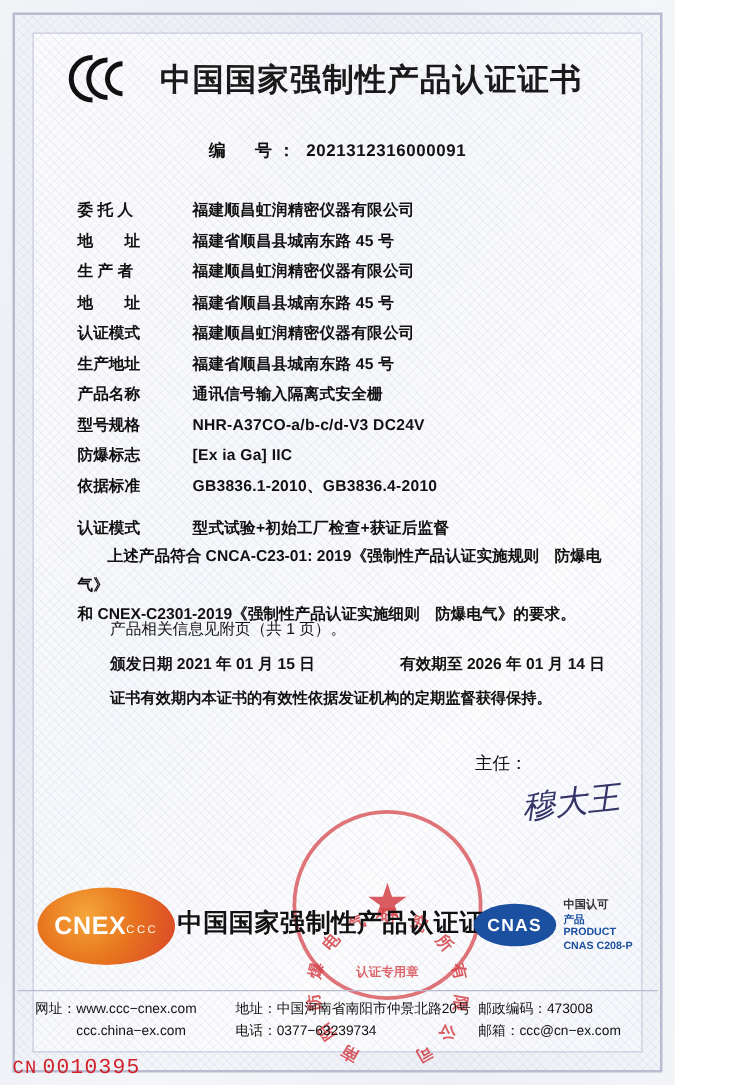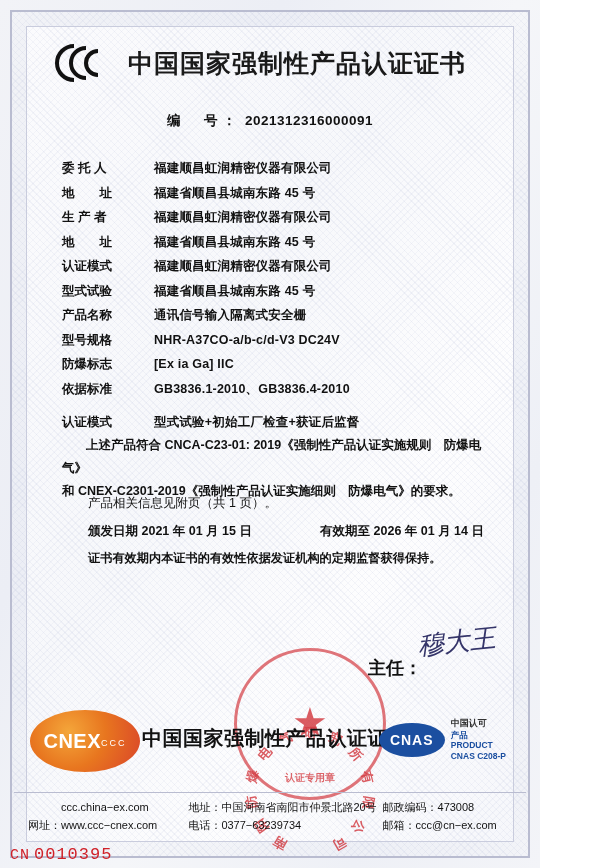--- a/index.html
+++ b/index.html
@@ -147,23 +147,23 @@
     top: 550px;
     font-size: 12.2px;
     font-weight: bold;
     color: #111;
   }
 
   
   .director {
     position: absolute;
     right: 118px;
-    top: 656px;
-    font-size: 18px;
-    font-weight: bold;
+    top: 602px;
+    font-size: 14px;
+    font-weight: normal;
     color: #111;
   }
   .signature {
     position: absolute;
     right: 36px;
     top: 624px;
     width: 86px;
     height: 44px;
     color: #20205a;
     font-family: "Liberation Serif", serif;
@@ -352,21 +352,21 @@
     </div>
     <div class="row">
       <div class="lbl">地　　址</div>
       <div class="val">福建省顺昌县城南东路 45 号</div>
     </div>
     <div class="row">
       <div class="lbl">认证模式</div>
       <div class="val">福建顺昌虹润精密仪器有限公司</div>
     </div>
     <div class="row">
-      <div class="lbl">型式试验</div>
+      <div class="lbl">生产地址</div>
       <div class="val">福建省顺昌县城南东路 45 号</div>
     </div>
     <div class="row">
       <div class="lbl">产品名称</div>
       <div class="val">通讯信号输入隔离式安全栅</div>
     </div>
     <div class="row">
       <div class="lbl">型号规格</div>
       <div class="val">NHR-A37CO-a/b-c/d-V3    DC24V</div>
     </div>
@@ -435,22 +435,22 @@
     <div class="cnas-text">
       <div class="cn">中国认可</div>
       <div>产品</div>
       <div>PRODUCT</div>
       <div>CNAS C208-P</div>
     </div>
   </div>
 
   <div class="footer">
     <div class="col left">
+      <div><span>网址：</span><span>www.ccc−cnex.com</span></div>
       <div><span style="visibility:hidden">网址：</span><span>ccc.china−ex.com</span></div>
-      <div><span>网址：</span><span>www.ccc−cnex.com</span></div>
     </div>
     <div class="col mid">
       <div><span>地址：</span><span>中国河南省南阳市仲景北路20号</span></div>
       <div><span>电话：</span><span>0377−63239734</span></div>
     </div>
     <div class="col right">
       <div><span>邮政编码：</span><span>473008</span></div>
       <div><span>邮箱：</span><span>ccc@cn−ex.com</span></div>
     </div>
   </div>

